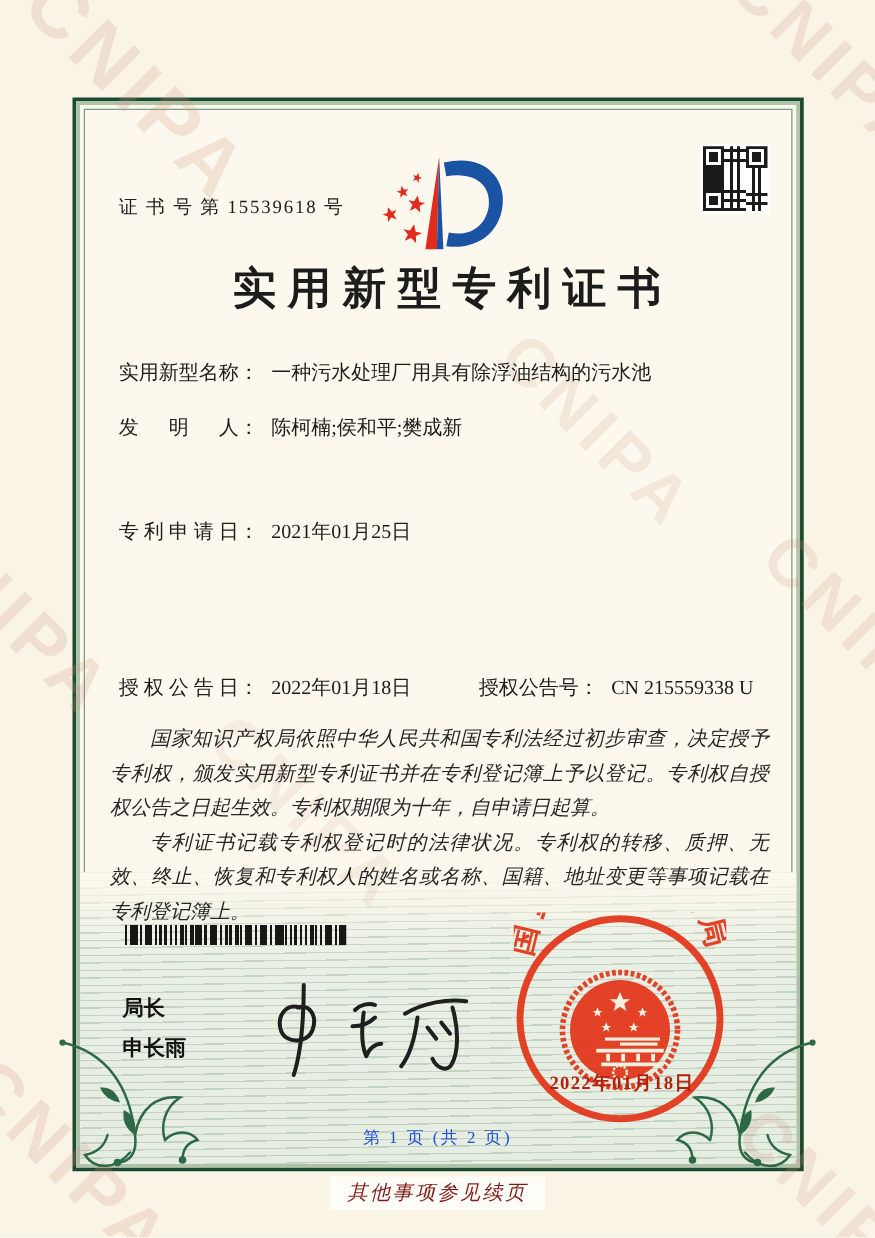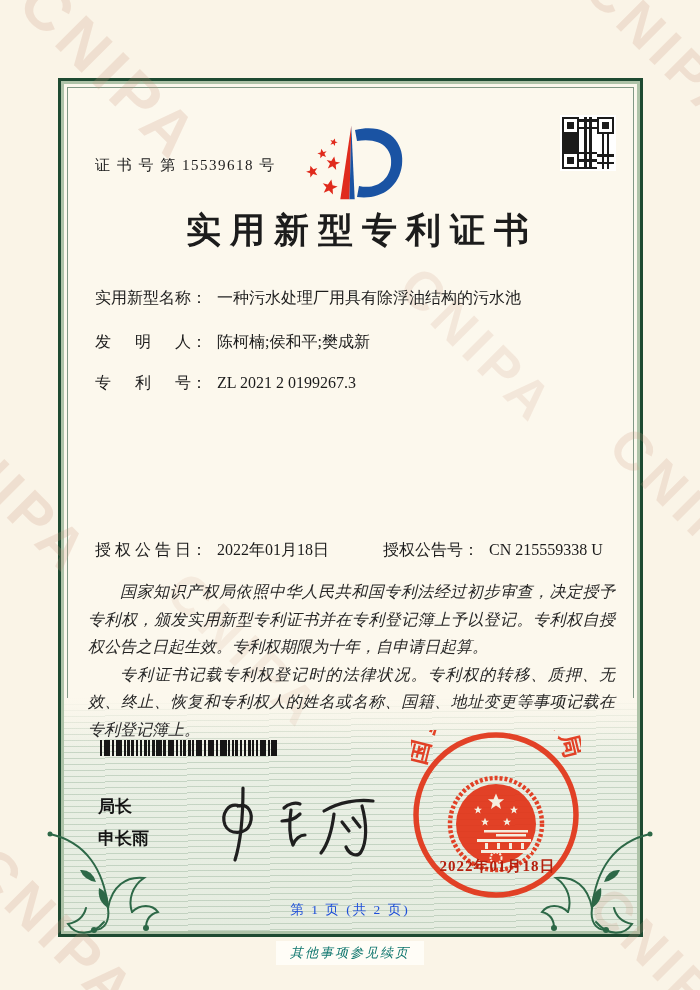--- a/index.html
+++ b/index.html
@@ -56,21 +56,21 @@
   .signoff{left:98px;font-size:17px;font-family:"Liberation Sans","DejaVu Sans",sans-serif;color:#141414;font-weight:bold;}
   .signature{left:210px;top:780px;width:185px;height:85px;}
 
   .seal{left:411px;top:730px;width:170px;height:170px;z-index:5;}
   .seal-date{left:420px;top:857px;width:155px;text-align:center;z-index:6;
              color:#b5200e;font-size:15px;font-weight:bold;letter-spacing:1px;}
 
   .page-num{left:0;top:901px;width:100%;text-align:center;font-size:13.5px;color:#1d4ed8;letter-spacing:2px;}
   .footer-note{left:0;top:941px;width:100%;text-align:center;z-index:4;}
   .footer-note span{display:inline-block;background:rgba(255,254,249,.85);padding:3px 14px;
-      font-size:13px;font-style:italic;color:#0f766e;letter-spacing:2px;}
+      font-size:16px;font-style:italic;color:#7f1d1d;letter-spacing:2px;}
 
   .flourish{z-index:4;width:120px;height:122px;}
   .fl-left{left:46px;top:812px;}
   .fl-right{left:534px;top:812px;transform:scaleX(-1);}
 
   
   .red-f{fill:var(--logo_red);} .blue-f{fill:var(--logo_blue);}
   .seal-s{stroke:var(--seal_red);fill:none;} .seal-f{fill:var(--seal_red);}
   .cream-f{fill:#f7efdf;} .cream-s{stroke:#f7efdf;fill:none;}
   .green-s{stroke:var(--ornament_green);fill:none;stroke-width:2;stroke-linecap:round;}
@@ -303,22 +303,22 @@
       </svg></div>
 
   <div class="abs title">实用新型专利证书</div>
 
   <div class="abs frow" style="top:288px">
     <span class="flabel">实用新型名称</span><span>：</span><span class="fvalue">一种污水处理厂用具有除浮油结构的污水池</span>
   </div>
   <div class="abs frow" style="top:332px">
     <span class="flabel">发明人</span><span>：</span><span class="fvalue">陈柯楠;侯和平;樊成新</span>
   </div>
-  <div class="abs frow" style="top:373px">
-    <span class="flabel">专利号</span><span>：</span><span class="fvalue">ZL 2021 2 0199267.3</span>
+  <div class="abs frow" style="top:415px">
+    <span class="flabel">专利申请日</span><span>：</span><span class="fvalue">2021年01月25日</span>
   </div>
   <div class="abs frow" style="top:540px">
     <span><span class="flabel">授权公告日</span><span>：</span><span class="fvalue">2022年01月18日</span></span>
     <span class="fcol2"><span class="flabel">授权公告号</span><span>：</span><span class="fvalue">CN 215559338 U</span></span>
   </div>
 
   <div class="abs paras">
     <p>国家知识产权局依照中华人民共和国专利法经过初步审查，决定授予专利权，颁发实用新型专利证书并在专利登记簿上予以登记。专利权自授权公告之日起生效。专利权期限为十年，自申请日起算。</p>
     <p>专利证书记载专利权登记时的法律状况。专利权的转移、质押、无效、终止、恢复和专利权人的姓名或名称、国籍、地址变更等事项记载在专利登记簿上。</p>
   </div>

